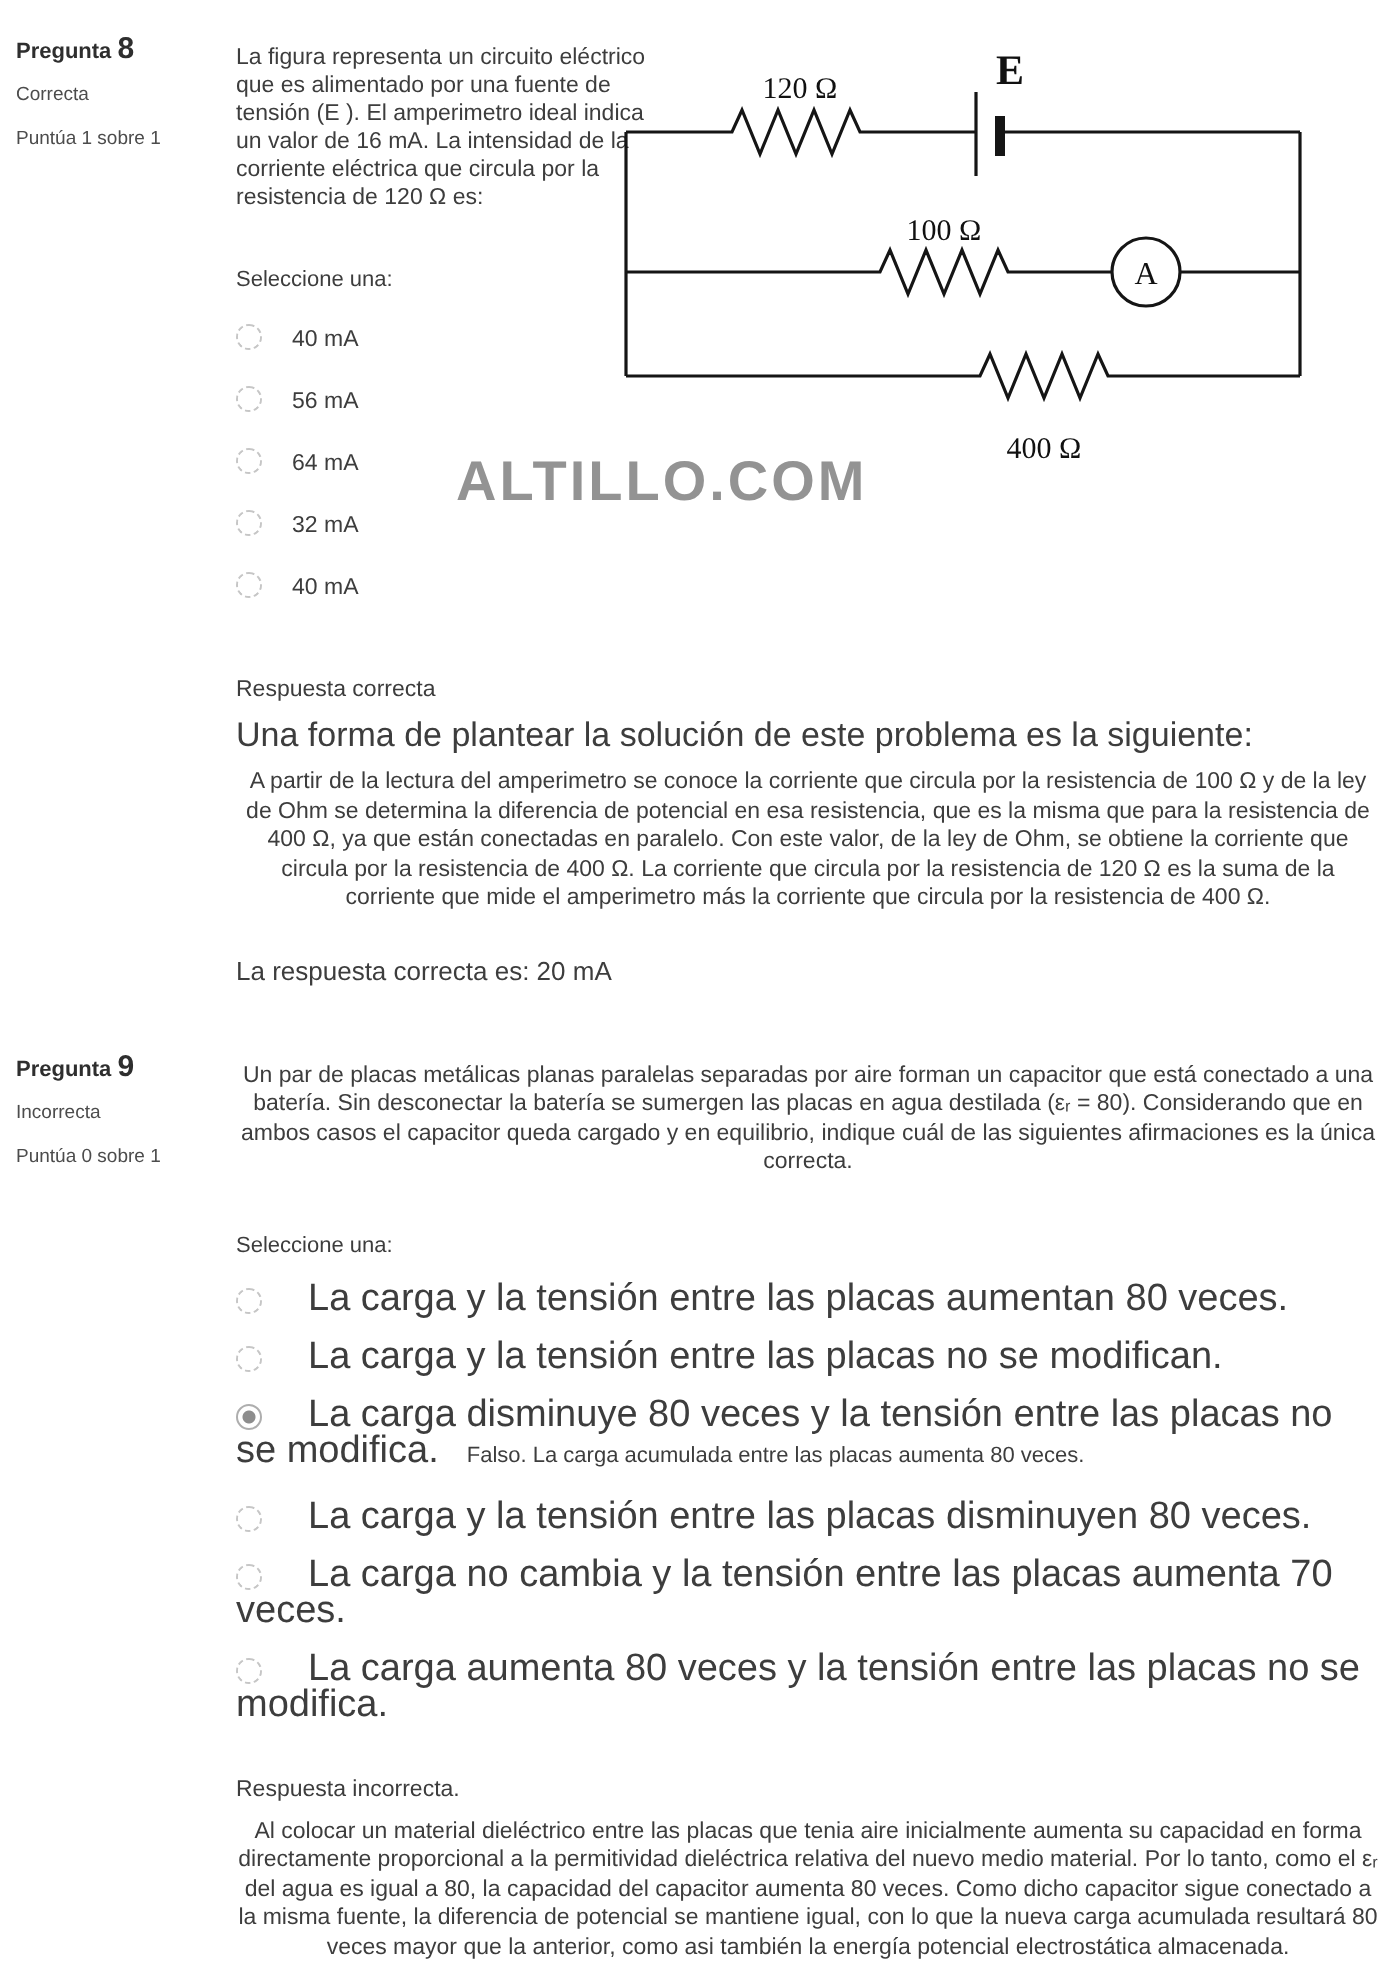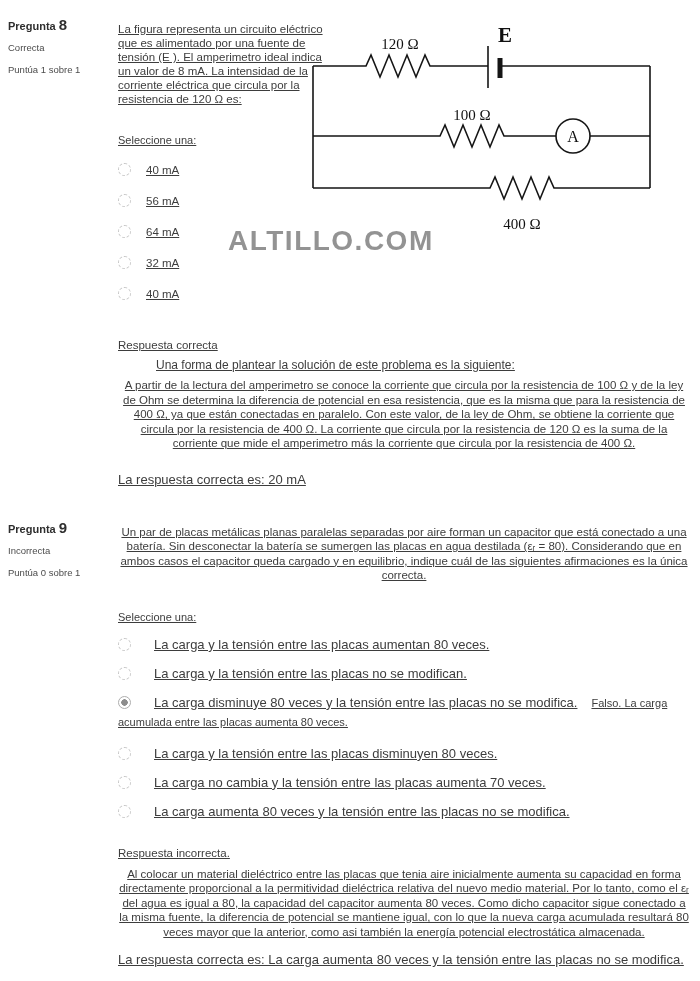--- a/index.html
+++ b/index.html
@@ -1,21 +1,21 @@
 <!DOCTYPE html>
 <html><head>
 <meta charset="utf-8">
 <style>
   html,body{margin:0;padding:0;background:#fff;}
   body{
     width:700px;height:981px;overflow:hidden;
     font-family:"Liberation Sans",sans-serif;
     color:#3d3d3d;
   }
-  .question{position:relative;padding-top:22px;min-height:60px;text-decoration:underline;}
+  .question{position:relative;padding-top:22px;min-height:60px;}
   #q8{margin-bottom:16px;}
   .qinfo{position:absolute;left:8px;top:16px;width:100px;}
   .qtitle{font-weight:bold;color:#2e2e2e;font-size:11px;}
   .qtitle .qnum{font-size:15px;}
   .qstatus{margin-top:9px;font-size:9.5px;color:#4c4c4c;}
   .qpoints{margin-top:11px;font-size:9.5px;color:#4c4c4c;}
   .qcontent{margin-left:118px;margin-right:10px;}
   p{margin:0;}
   .qtext{font-size:11.5px;line-height:14px;}
   .narrow{width:212px;}
@@ -29,25 +29,25 @@
   #q9 .opt.tall{margin-bottom:13px;}
   .radio{
     display:inline-block;width:11px;height:11px;border-radius:50%;
     border:1px dashed #c6c6c6;vertical-align:-2px;background:#fff;
   }
   .radio.selected{
     border:1px solid #aeaeae;
     background:radial-gradient(circle,#8d8d8d 0 3px,transparent 3.5px);
   }
   .opt-label{font-size:11.5px;margin-left:15px;}
-  #q9 .opt-label{font-size:13px;margin-left:23px;}
+  #q9 .opt-label{font-size:19px;margin-left:23px;}
   .opt-feedback{font-size:11px;margin-left:14px;color:#3d3d3d;}
   .feedback{margin-top:37px;}
   .fb-title{font-size:11.5px;}
-  .fb-intro{font-size:12px;margin-top:7px;margin-left:38px;}
+  .fb-intro{font-size:17px;margin-top:7px;}
   .fb-body{font-size:11.5px;margin-top:6px;line-height:14.5px;}
   .correct{font-size:13px;margin-top:21px;}
   #q9 .feedback{margin-top:27px;}
   #q9 .fb-body{margin-top:8px;}
   #q9 .correct{margin-top:13px;}
   .circuit{position:absolute;left:300px;top:8px;}
   .circuit path,.circuit line,.circuit circle{stroke:#151515;fill:none;stroke-width:1.6;}
   .circuit .plate-thick{stroke-width:5;}
   .circuit text{
     fill:#111;font-family:"Liberation Serif",serif;font-size:15px;
@@ -65,21 +65,21 @@
 </head>
 <body>
 
 <section class="question" id="q8">
   <aside class="qinfo">
     <div class="qtitle"><span>Pregunta</span> <span class="qnum">8</span></div>
     <div class="qstatus">Correcta</div>
     <div class="qpoints">Puntúa 1 sobre 1</div>
   </aside>
   <div class="qcontent">
-    <p class="qtext narrow">La figura representa un circuito eléctrico que es alimentado por una fuente de tensión (E ). El amperimetro ideal indica un valor de 8 mA. La intensidad de la corriente eléctrica que circula por la resistencia de 120 Ω es:</p>
+    <p class="qtext narrow">La figura representa un circuito eléctrico que es alimentado por una fuente de tensión (E ). El amperimetro ideal indica un valor de 16 mA. La intensidad de la corriente eléctrica que circula por la resistencia de 120 Ω es:</p>
     <p class="select-prompt">Seleccione una:</p>
     <div class="options">
       <div class="opt"><span class="radio"></span><span class="opt-label">40 mA</span></div>
       <div class="opt"><span class="radio"></span><span class="opt-label">56 mA</span></div>
       <div class="opt"><span class="radio"></span><span class="opt-label">64 mA</span></div>
       <div class="opt"><span class="radio"></span><span class="opt-label">32 mA</span></div>
       <div class="opt"><span class="radio"></span><span class="opt-label">40 mA</span></div>
     </div>
     <div class="feedback">
       <p class="fb-title">Respuesta correcta</p>

